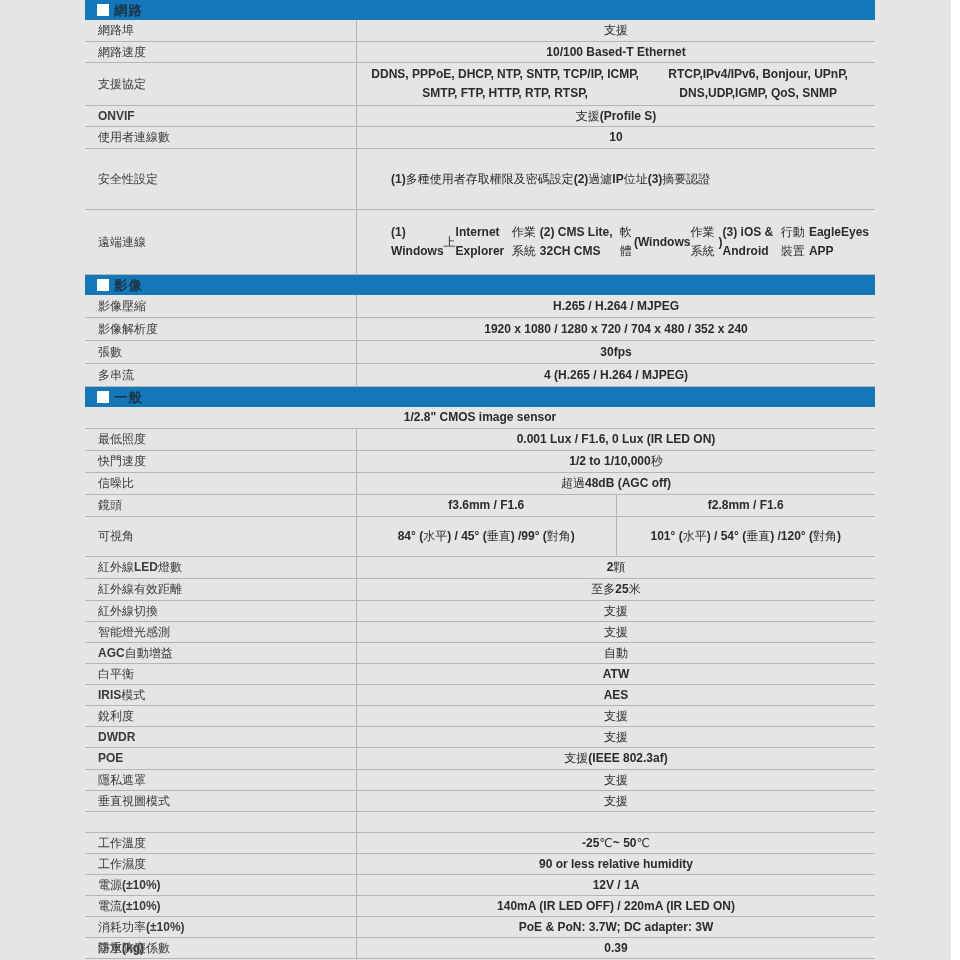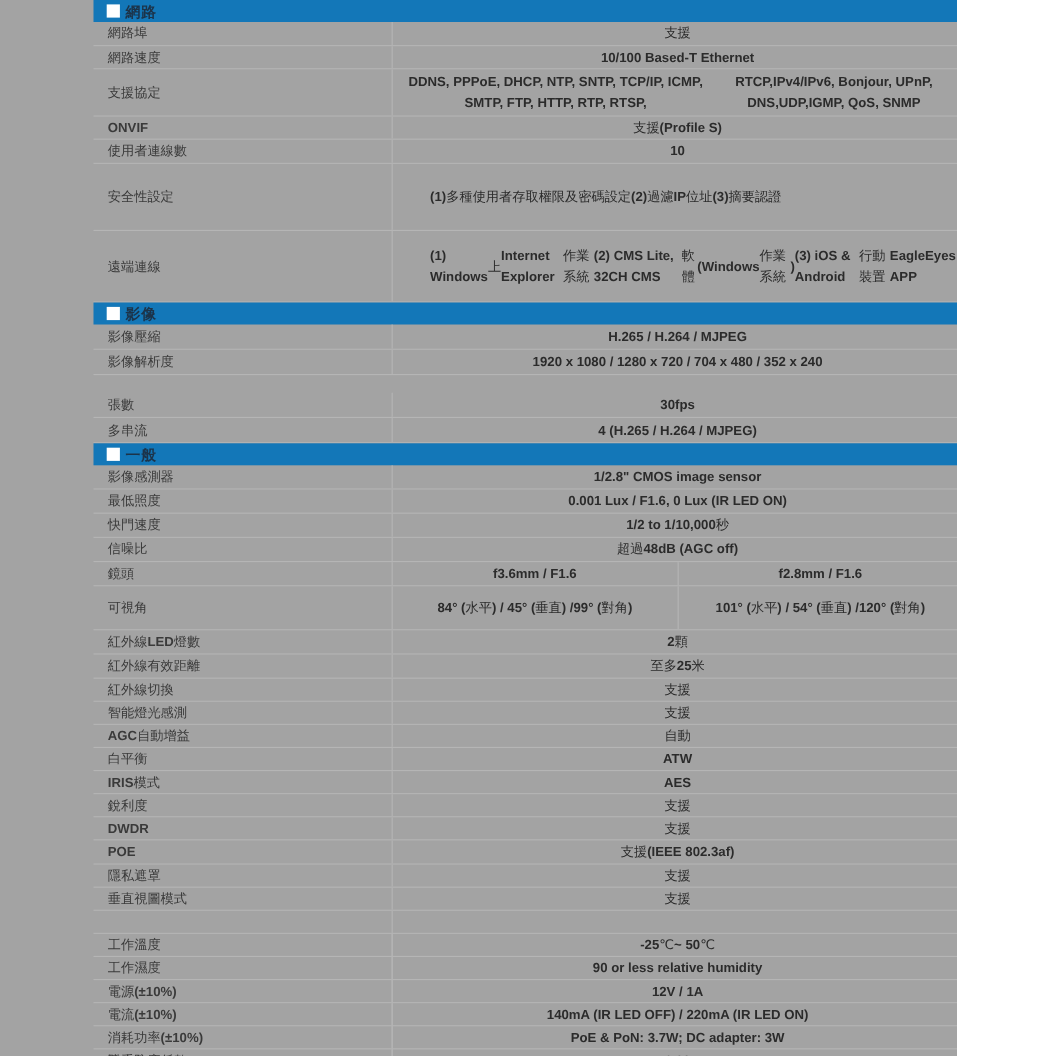--- a/index.html
+++ b/index.html
@@ -1,17 +1,17 @@
 <!DOCTYPE html>
 <html style="--bar-color: #1377b8; --bar-text: #1c3349; --line-color: #b5b5b5;"><head>
 <meta charset="utf-8">
 <style>
   html,body{margin:0;padding:0;background:#ffffff;}
   .page{
-    position:relative;width:870px;height:960px;background:#a3a3a3;overflow:hidden;
+    position:relative;width:951px;height:960px;background:#e5e5e5;overflow:hidden;
     font-family:"Liberation Sans","DejaVu Sans",sans-serif;color:#2f2f2f;
   }
   .spec-table{position:absolute;left:85px;top:0;width:790px;}
   .section-bar{
     background:var(--bar-color,#1377b8);
     display:flex;align-items:center;gap:5px;padding-left:12px;box-sizing:border-box;
   }
   .square-icon{width:12px;height:12px;background:#ffffff;display:inline-block;flex:0 0 12px;}
   .section-title{
     font-size:13.5px;font-weight:700;color:var(--bar-text,#1c3349);
@@ -86,34 +86,33 @@
         <span class="section-title">影像</span>
       </div>
       <div class="row" style="height: 23px;">
         <div class="label-cell">影像壓縮</div>
         <div class="value-cell"><span class="lat">H.265 / H.264 / MJPEG</span></div>
       </div>
       <div class="row" style="height: 23px;">
         <div class="label-cell">影像解析度</div>
         <div class="value-cell"><span class="lat">1920 x 1080 / 1280 x 720 / 704 x 480 / 352 x 240</span></div>
       </div>
-      <div class="row" style="height: 23px; margin-top: 16px;">
+      <div class="row" style="height: 23px;">
         <div class="label-cell">張數</div>
         <div class="value-cell"><span class="lat">30fps</span></div>
       </div>
       <div class="row" style="height: 23px;">
         <div class="label-cell">多串流</div>
         <div class="value-cell"><span class="lat">4 (H.265 / H.264 / MJPEG)</span></div>
       </div>
       <div class="section-bar" style="height: 20px;">
         <span class="square-icon"></span>
         <span class="section-title">一般</span>
       </div>
       <div class="row" style="height: 22px;">
-        <div class="label-cell">影像感測器</div>
         <div class="value-cell"><span class="lat">1/2.8" CMOS image sensor</span></div>
       </div>
       <div class="row" style="height: 22px;">
         <div class="label-cell">最低照度</div>
         <div class="value-cell"><span class="lat">0.001 Lux / F1.6, 0 Lux (IR LED ON)</span></div>
       </div>
       <div class="row" style="height: 22px;">
         <div class="label-cell">快門速度</div>
         <div class="value-cell"><span class="lat">1/2 to 1/10,000 </span>秒</div>
       </div>

